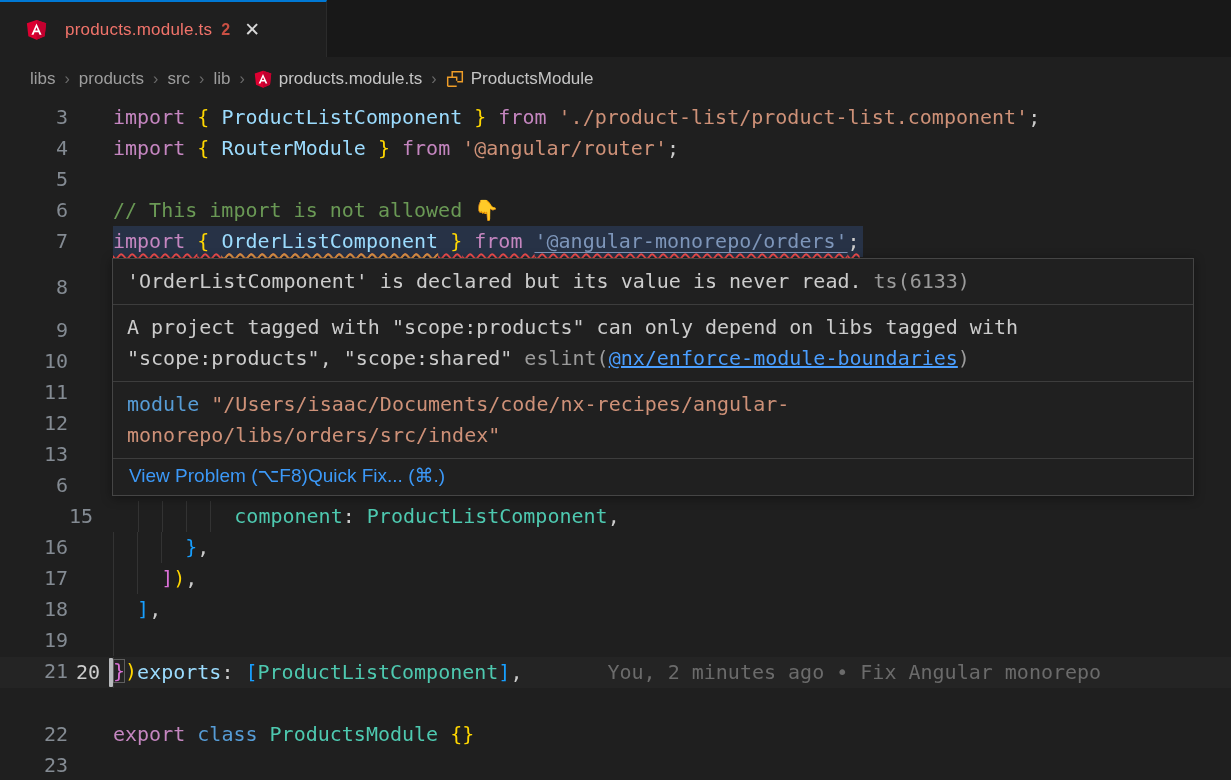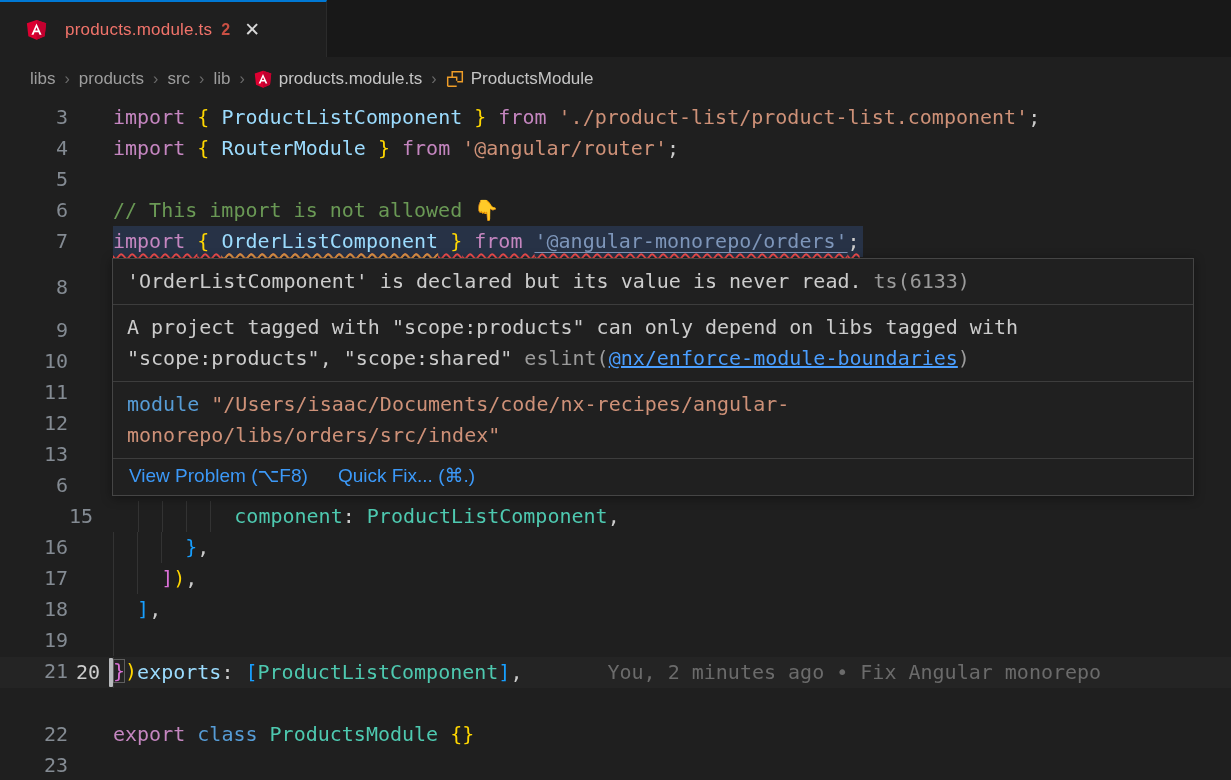--- a/index.html
+++ b/index.html
@@ -67,21 +67,21 @@
     position:absolute;left:112px;top:258px;width:1082px;box-sizing:border-box;z-index:5;
     background:#202020;border:1px solid #454545;box-shadow:0 2px 10px rgba(0,0,0,.4);
     font-family:"DejaVu Sans Mono",monospace;font-size:20px;color:#cccccc;
   }
   .hover-section{padding:7px 14px;border-bottom:1px solid #3d3d3d;line-height:31px;}
   .hover .dim{color:#9b9b9b;margin-top:12px;}
   .hover .hlink{color:#4a9eff;text-decoration:underline;cursor:pointer;}
   .hover .kwblue{color:#569CD6;}
   .hover .path{color:#CE9178;}
   .hover-actions{
-    display:flex;gap:30px;padding:4px 16px 6px 16px;line-height:26px;
+    display:flex;padding:4px 16px 6px 16px;line-height:26px;
     font-family:"Liberation Sans",sans-serif;font-size:19px;color:#3c99f8;
   }
   .hover-actions span{cursor:pointer;}
 </style>
 </head>
 <body>
 
 <div class="tabstrip">
   <div class="tab">
     <span class="crumb-icon">

